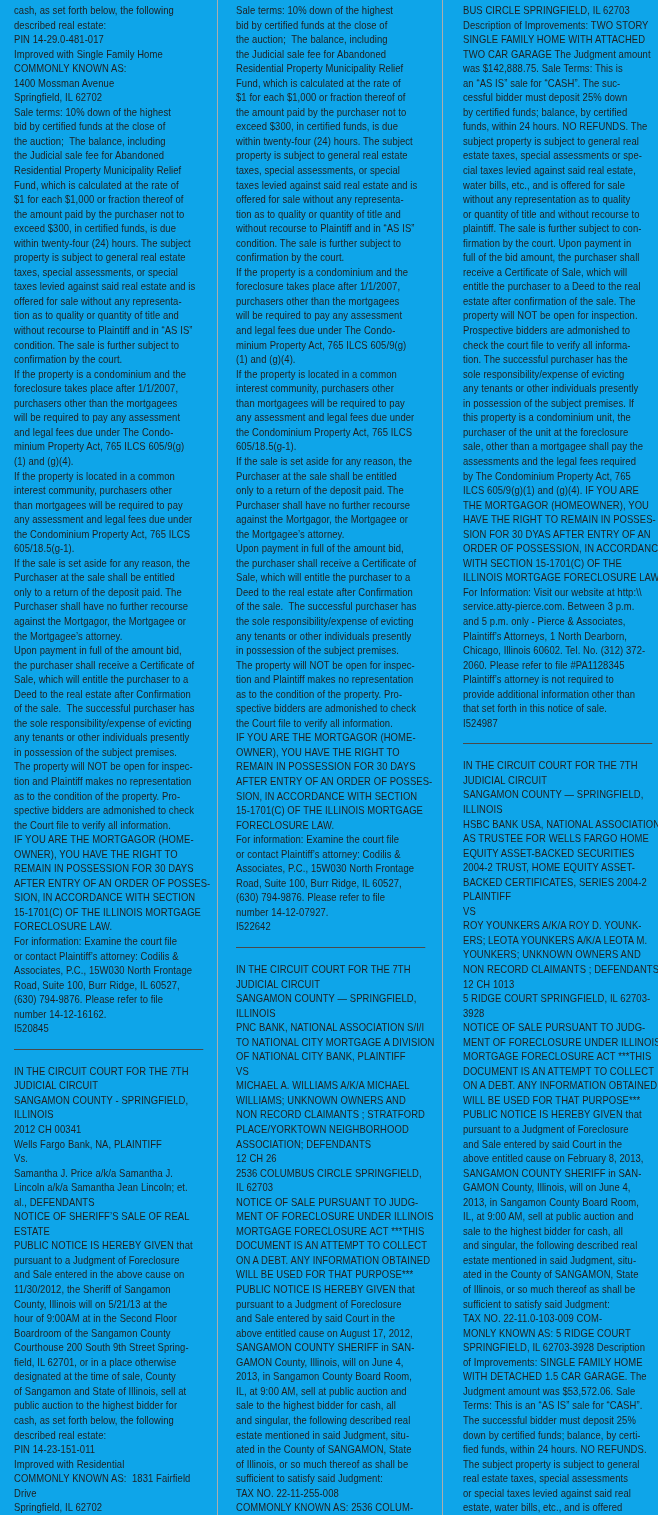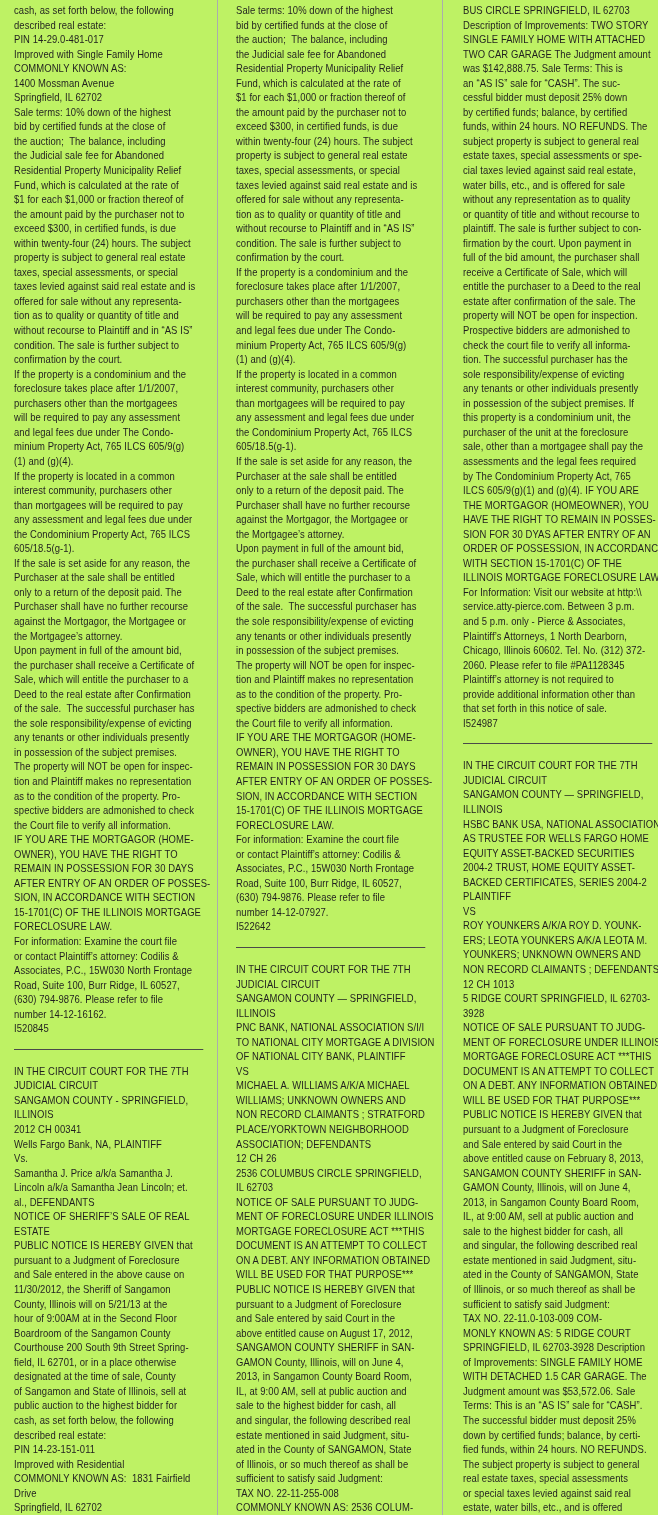--- a/index.html
+++ b/index.html
@@ -4,21 +4,21 @@
 <style>
   html, body {
     margin: 0;
     padding: 0;
     background: #fbfbfa;
   }
   .page {
     position: relative;
     width: 658px;
     height: 1515px;
-    background: #bef264;
+    background: #0ea5e9;
     overflow: hidden;
     font-family: "Liberation Sans", "DejaVu Sans", sans-serif;
     color: #1f1f1f;
   }
   .column {
     position: absolute;
     top: 0;
     height: 1515px;
     width: 200px;
     overflow: hidden;

